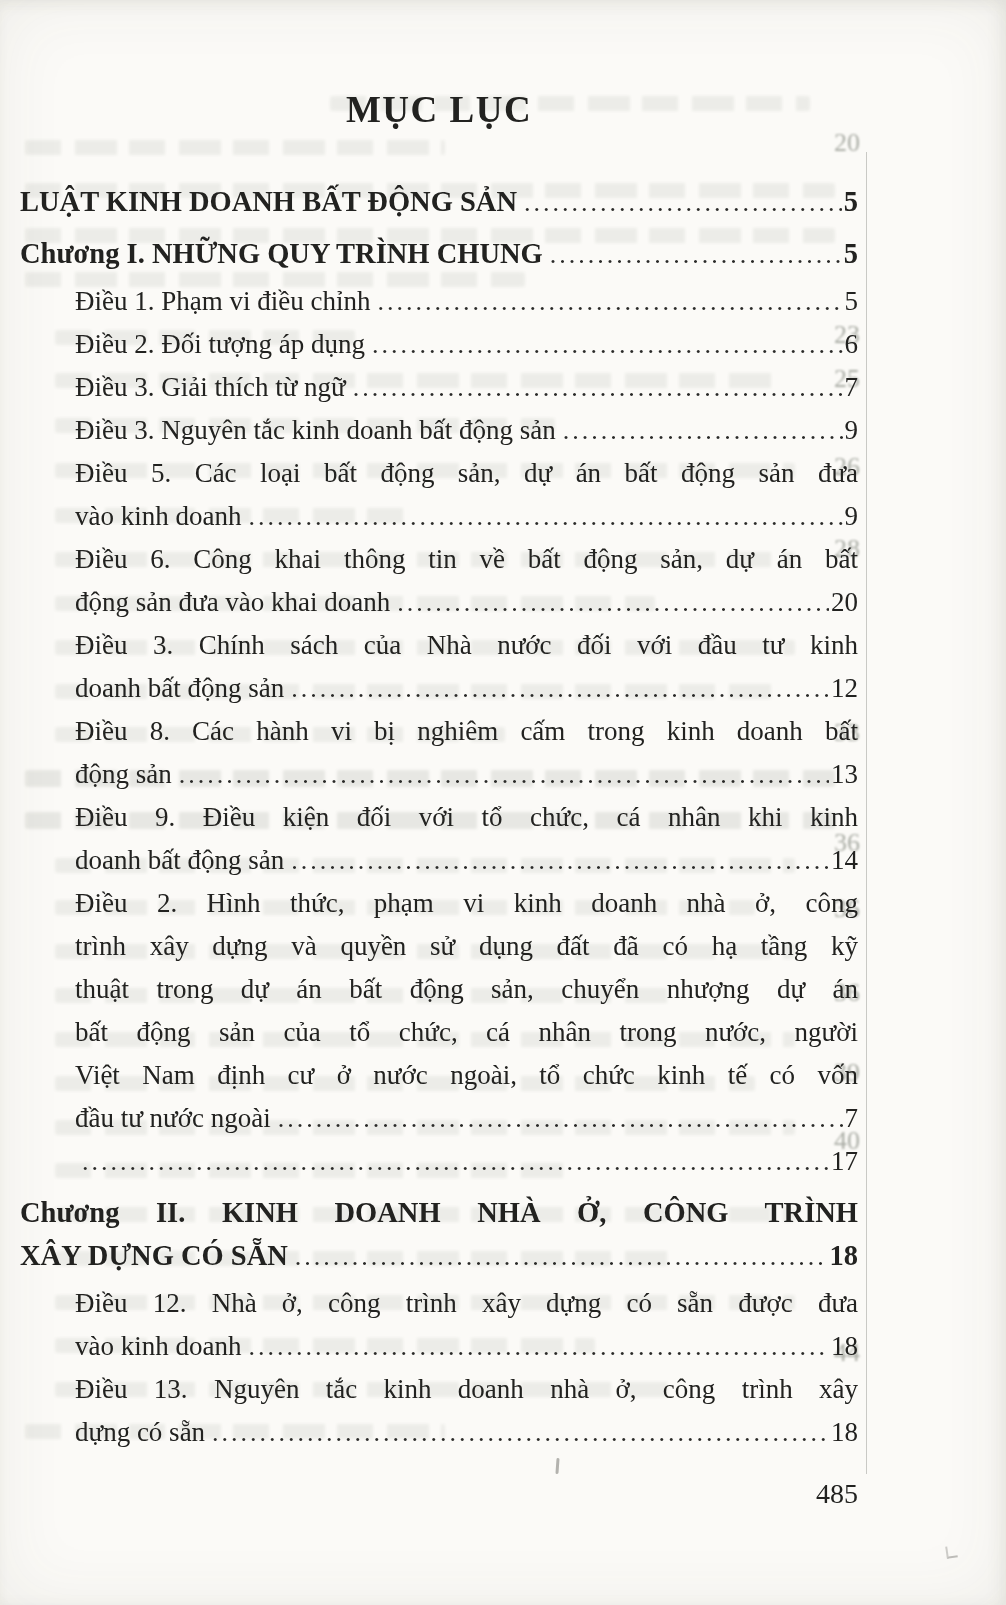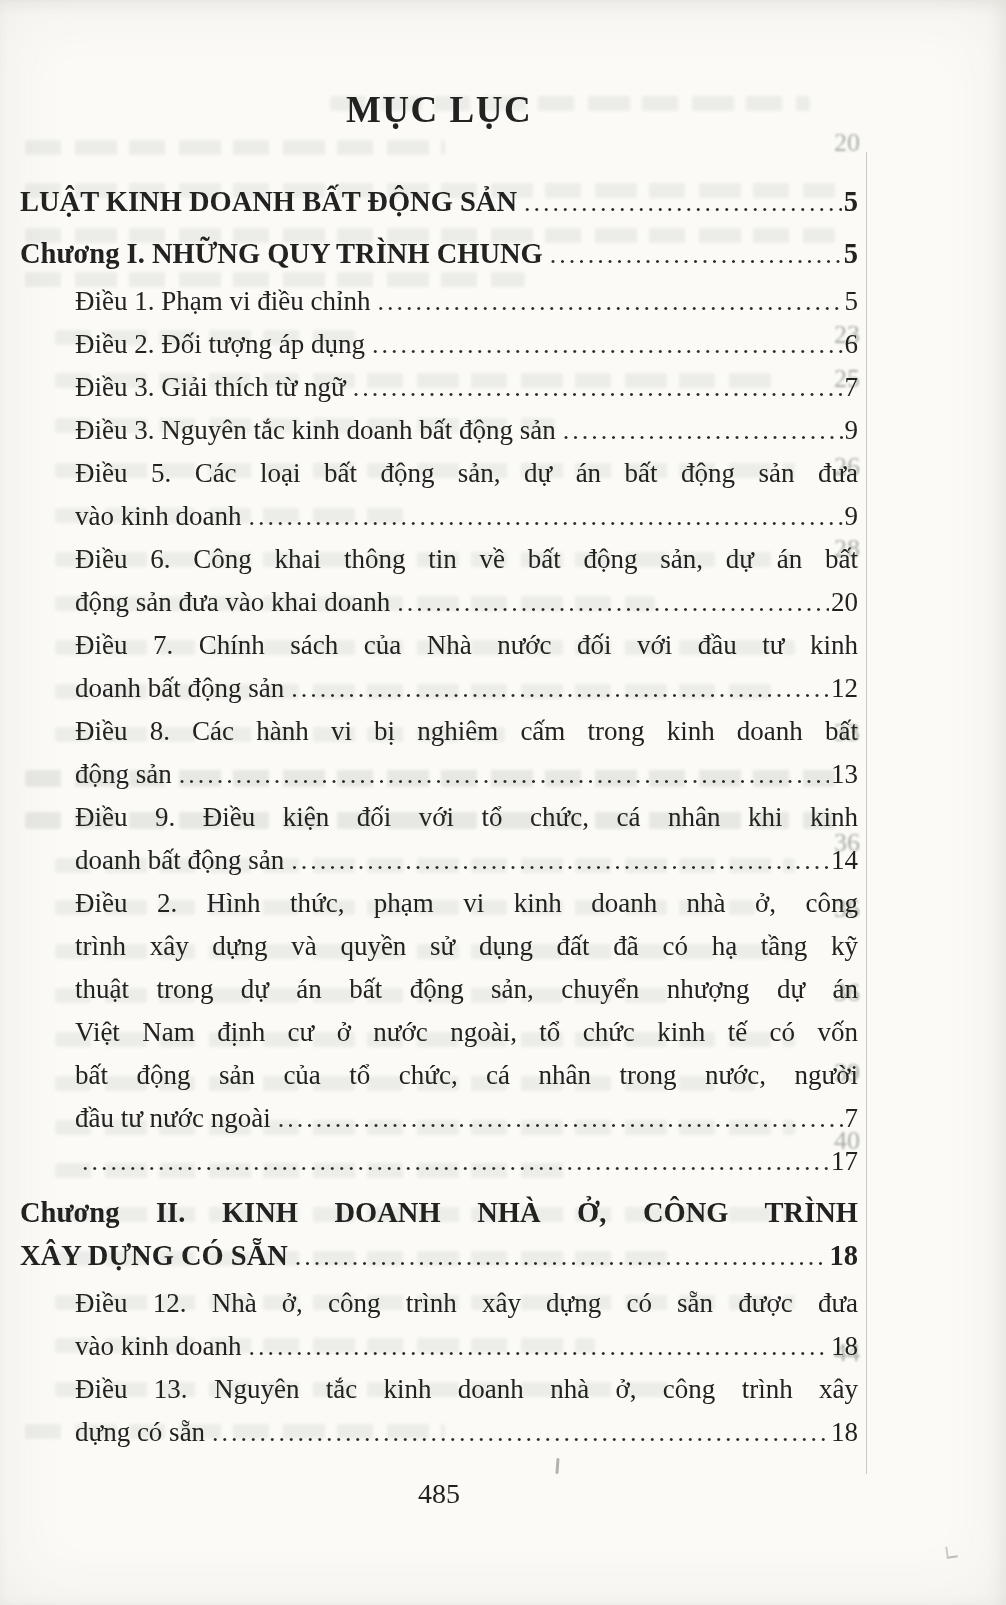--- a/index.html
+++ b/index.html
@@ -103,21 +103,21 @@
     letter-spacing: 3px;
     color: #2a2a28;
   }
   .pg { flex: 0 0 auto; }
 
   .footer-num {
     position: absolute;
     left: 20px;
     width: 838px;
     top: 1478px;
-    text-align: center;
+    text-align: right;
     font-size: 28px;
     z-index: 2;
   }
 
   
   .edge-line {
     position: absolute;
     left: 866px;
     top: 152px;
     width: 1px;
@@ -254,21 +254,21 @@
         </div>
         <div class="entry ind">
           <div class="line mid-line">Điều 6. Công khai thông tin về bất động sản, dự án bất</div>
           <div class="line last-line">
             <span class="txt">động sản đưa vào khai doanh</span>
             <span class="dots"></span>
             <span class="pg">20</span>
           </div>
         </div>
         <div class="entry ind">
-          <div class="line mid-line">Điều 7. Chính sách của Nhà nước đối với đầu tư kinh</div>
+          <div class="line mid-line">Điều 3. Chính sách của Nhà nước đối với đầu tư kinh</div>
           <div class="line last-line">
             <span class="txt">doanh bất động sản</span>
             <span class="dots"></span>
             <span class="pg">12</span>
           </div>
         </div>
         <div class="entry ind">
           <div class="line mid-line">Điều 8. Các hành vi bị nghiêm cấm trong kinh doanh bất</div>
           <div class="line last-line">
             <span class="txt">động sản</span>
@@ -281,22 +281,22 @@
           <div class="line last-line">
             <span class="txt">doanh bất động sản</span>
             <span class="dots"></span>
             <span class="pg">14</span>
           </div>
         </div>
         <div class="entry ind">
           <div class="line mid-line">Điều 2. Hình thức, phạm vi kinh doanh nhà ở, công</div>
           <div class="line mid-line">trình xây dựng và quyền sử dụng đất đã có hạ tầng kỹ</div>
           <div class="line mid-line">thuật trong dự án bất động sản, chuyển nhượng dự án</div>
+          <div class="line mid-line">bất động sản của tổ chức, cá nhân trong nước, người</div>
           <div class="line mid-line">Việt Nam định cư ở nước ngoài, tổ chức kinh tế có vốn</div>
-          <div class="line mid-line">bất động sản của tổ chức, cá nhân trong nước, người</div>
           <div class="line last-line">
             <span class="txt">đầu tư nước ngoài</span>
             <span class="dots"></span>
             <span class="pg">7</span>
           </div>
         </div>
         <div class="entry ind">
           <div class="line last-line">
             <span class="dots"></span>
             <span class="pg">17</span>

